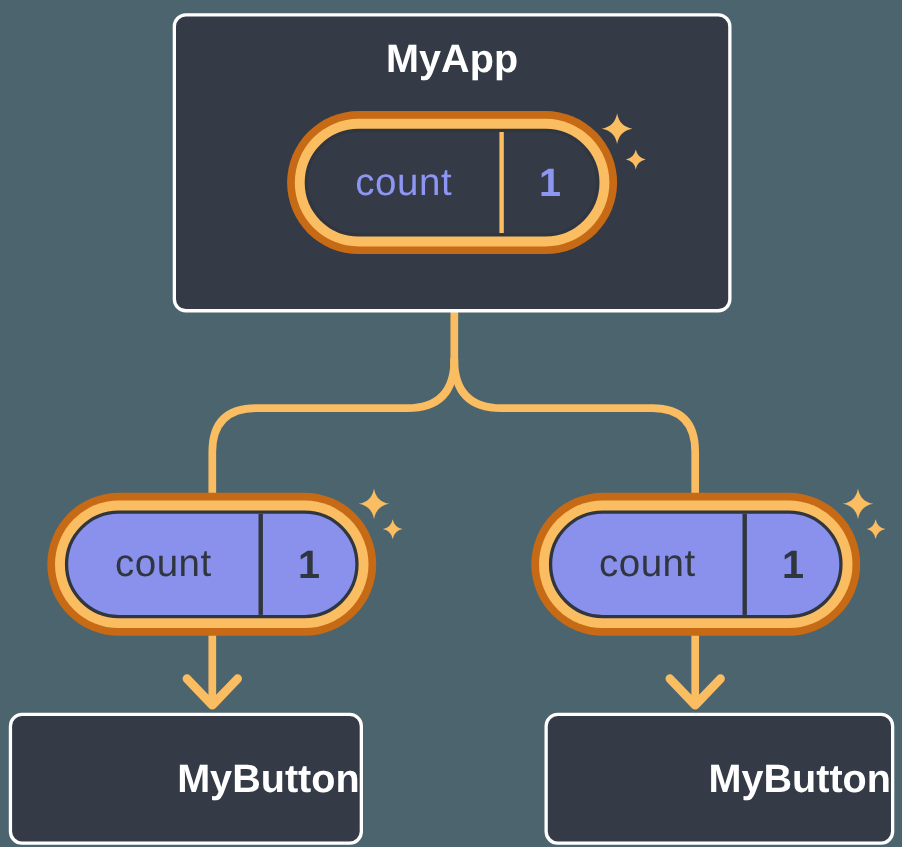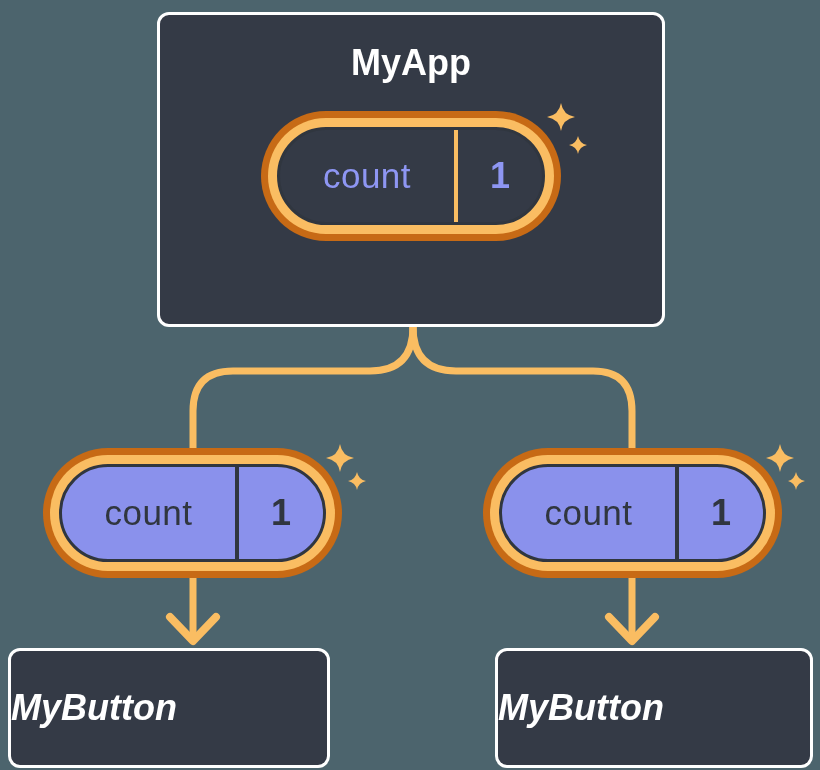--- a/index.html
+++ b/index.html
@@ -60,31 +60,30 @@
   .node-title{
     color:var(--white-text);
     font-size:36px;
     font-weight:600;
     text-align:center;
     line-height:44px;
     white-space:nowrap;
   }
   #root-node{
     left:157px; top:12px;
-    width:508px; height:315px;
+    width:508px; height:272px;
     display:flex;
     flex-direction:column;
     align-items:center;
-    padding-top:26px;
+    padding-top:16px;
   }
   .leaf-node{
     display:flex;
     align-items:center;
-    justify-content:flex-start;
-    font-style:italic;
+    justify-content:flex-end;
   }
   #leaf-left{left:8px;  top:648px; width:322px; height:120px;}
   #leaf-right{left:495px;top:648px; width:318px; height:120px;}
 
   .pill{
     border-radius:999px;
     background:var(--accent-dark-orange);
     padding:7px;
     z-index:2;
   }

